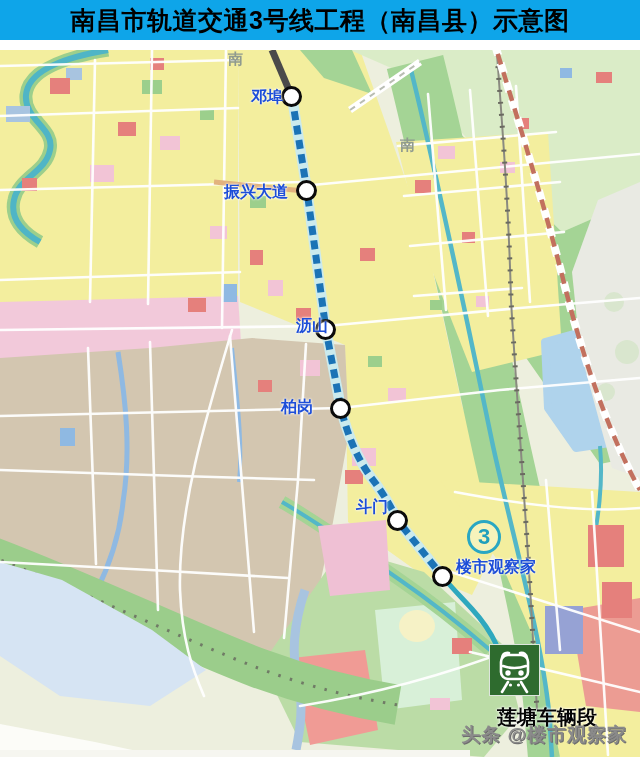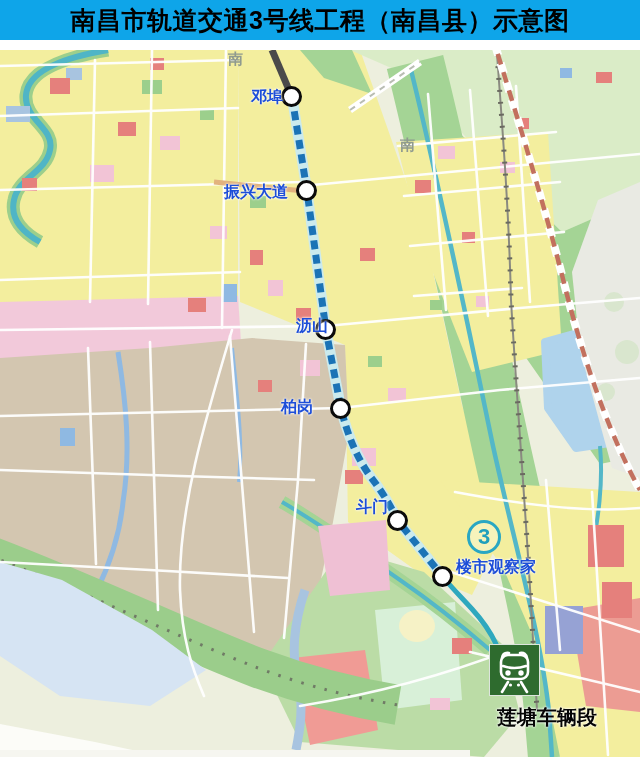--- a/index.html
+++ b/index.html
@@ -228,14 +228,15 @@
           <path d="M32,38 L38,48"></path>
         </g>
         <circle cx="19" cy="29" r="2.7" fill="#FFFFFF"></circle>
         <circle cx="32" cy="29" r="2.7" fill="#FFFFFF"></circle>
         <circle cx="21.5" cy="41" r="1.6" fill="#FFFFFF"></circle>
         <circle cx="29.5" cy="41" r="1.6" fill="#FFFFFF"></circle>
       </svg>
     </div>
     <div class="depot-label">莲塘车辆段</div>
 
+    <div class="watermark">头条 @楼市观察家</div>
   </div>
 </div>
 
 </body></html>

